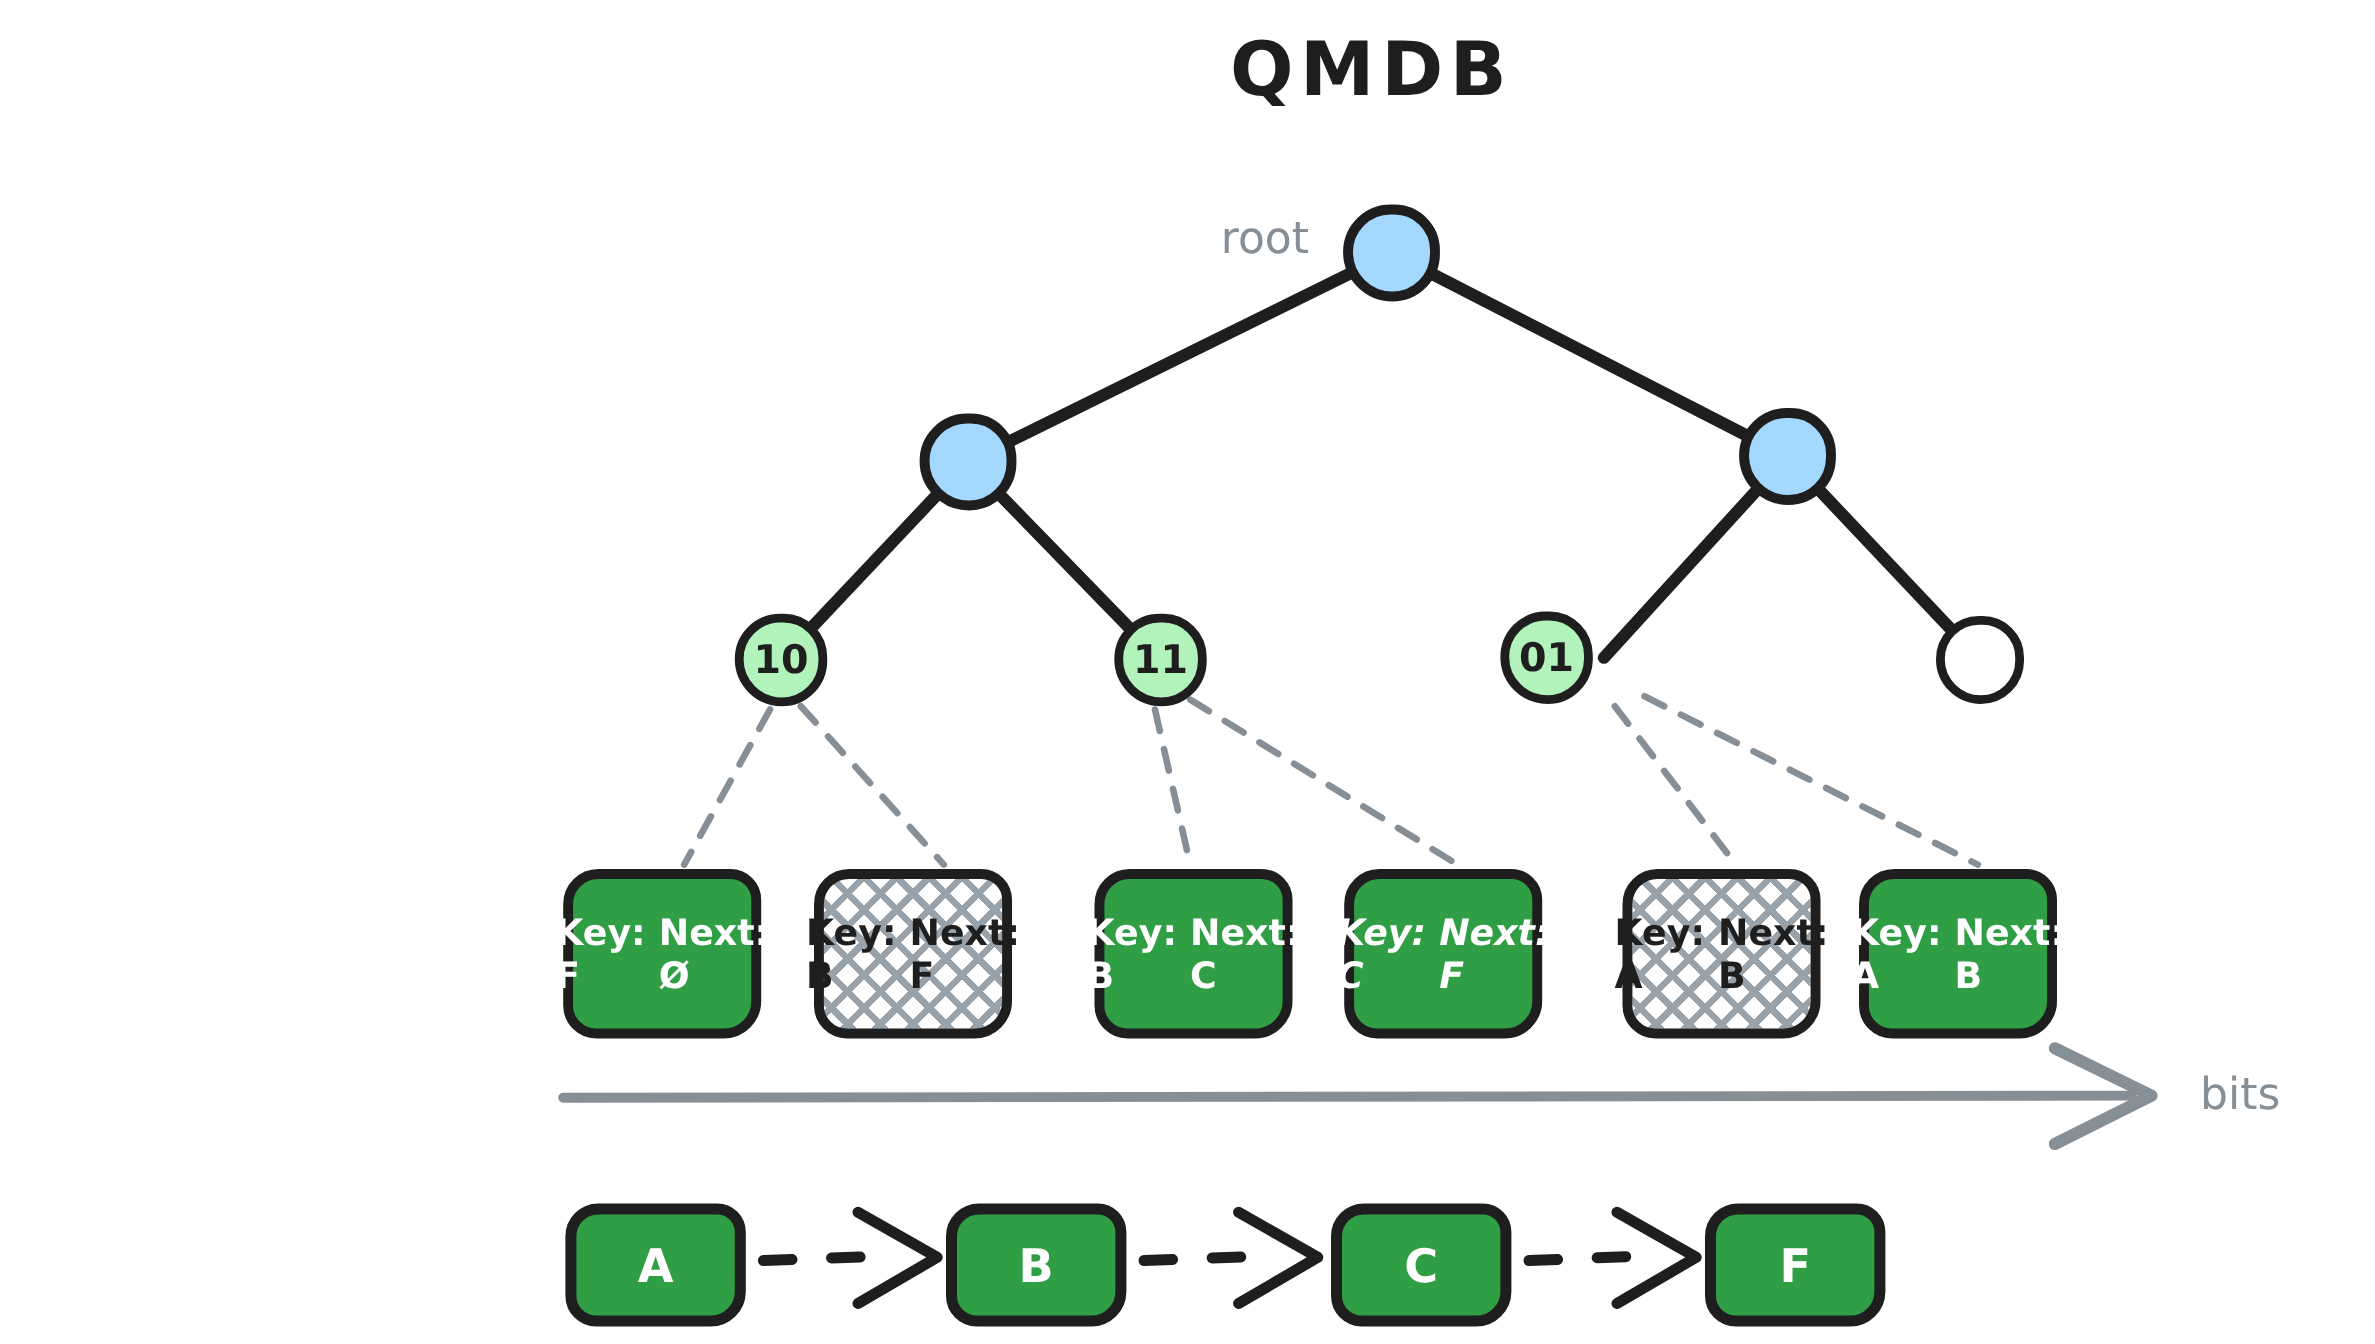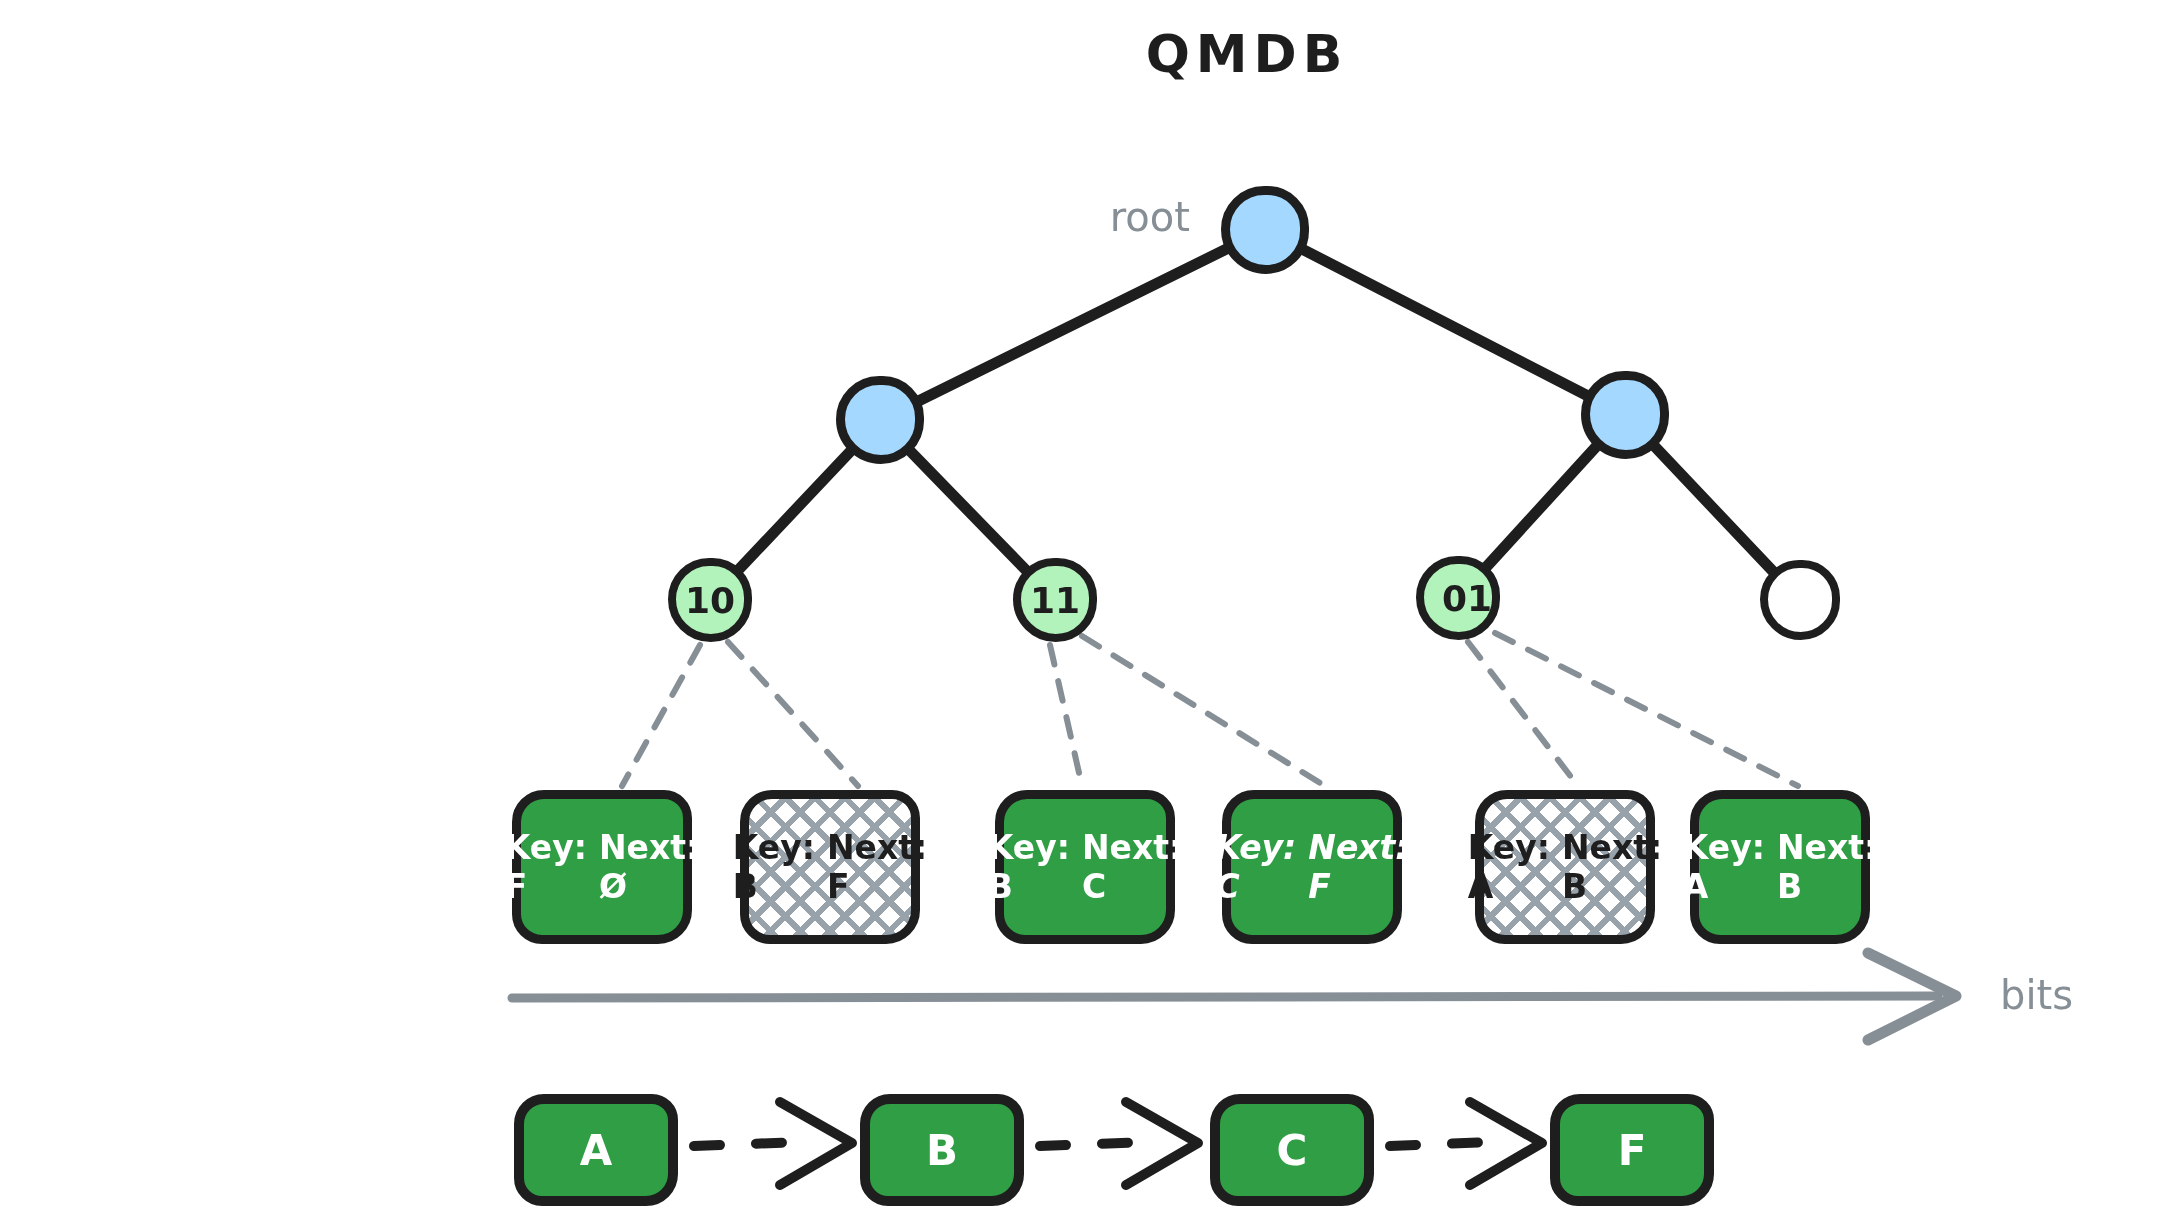--- a/index.html
+++ b/index.html
@@ -8,21 +8,21 @@
     width:2159px;height:1222px;
     background:#ffffff;
     font-family:"DejaVu Sans", sans-serif;
     color:#1e1e1e;
     overflow:hidden;
   }
   .layer{position:absolute;left:0;top:0;width:2159px;height:1222px;}
 
   .title{
     position:absolute;left:1042px;top:24px;width:410px;
-    text-align:center;font-size:52px;font-weight:700;
+    text-align:center;font-size:68px;font-weight:700;
     letter-spacing:6px;color:#1e1e1e;
   }
   .muted-label{position:absolute;color:#868e96;font-weight:500;}
   .root-label{left:1040px;top:194px;width:150px;text-align:right;font-size:40px;}
   .twig-label{left:118px;top:562px;font-size:40px;letter-spacing:1px;}
   .time-label{left:2000px;top:972px;font-size:40px;}
 
   .section-label{position:absolute;font-size:47px;font-weight:600;color:#1e1e1e;letter-spacing:1px;}
   .oplog-label{left:30px;top:838px;}
   .linked-label{left:30px;top:1124px;}
@@ -109,21 +109,21 @@
   <div class="tree-node n-blue" style="left:1221px;top:186px;"></div>
   <div class="tree-node n-blue" style="left:836px;top:376px;"></div>
   <div class="tree-node n-blue" style="left:1581px;top:371px;"></div>
 
   <div class="tree-node n-twig" style="left:668px;top:558px;">
     <span>10</span>
   </div>
   <div class="tree-node n-twig" style="left:1013px;top:558px;">
     <span>11</span>
   </div>
-  <div class="tree-node n-twig" style="left:1416px;top:556px;justify-content:flex-end;">
+  <div class="tree-node n-twig" style="left:1364px;top:556px;">
     <span>01</span>
   </div>
   <div class="tree-node n-empty" style="left:1760px;top:560px;">
     <span></span>
   </div>
 
   <div class="op-box" style="left:512px;">
     <div>Key: F</div>
     <div>Next: Ø</div>
   </div>

